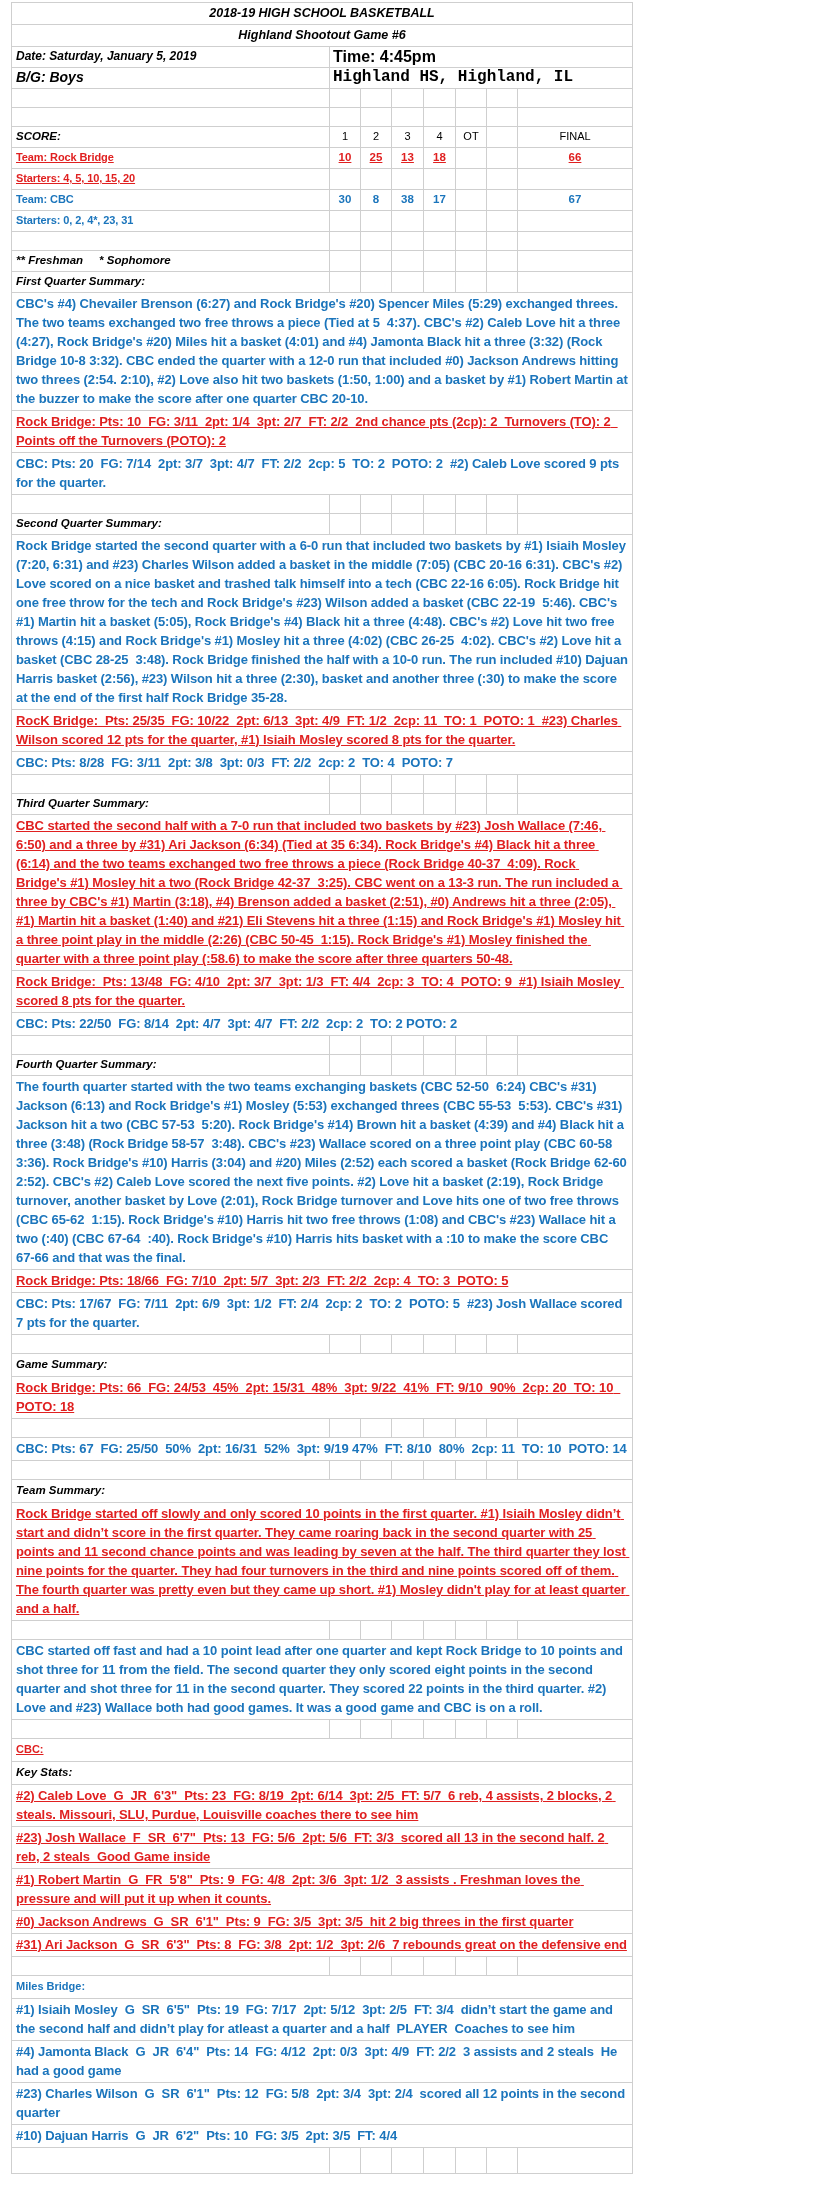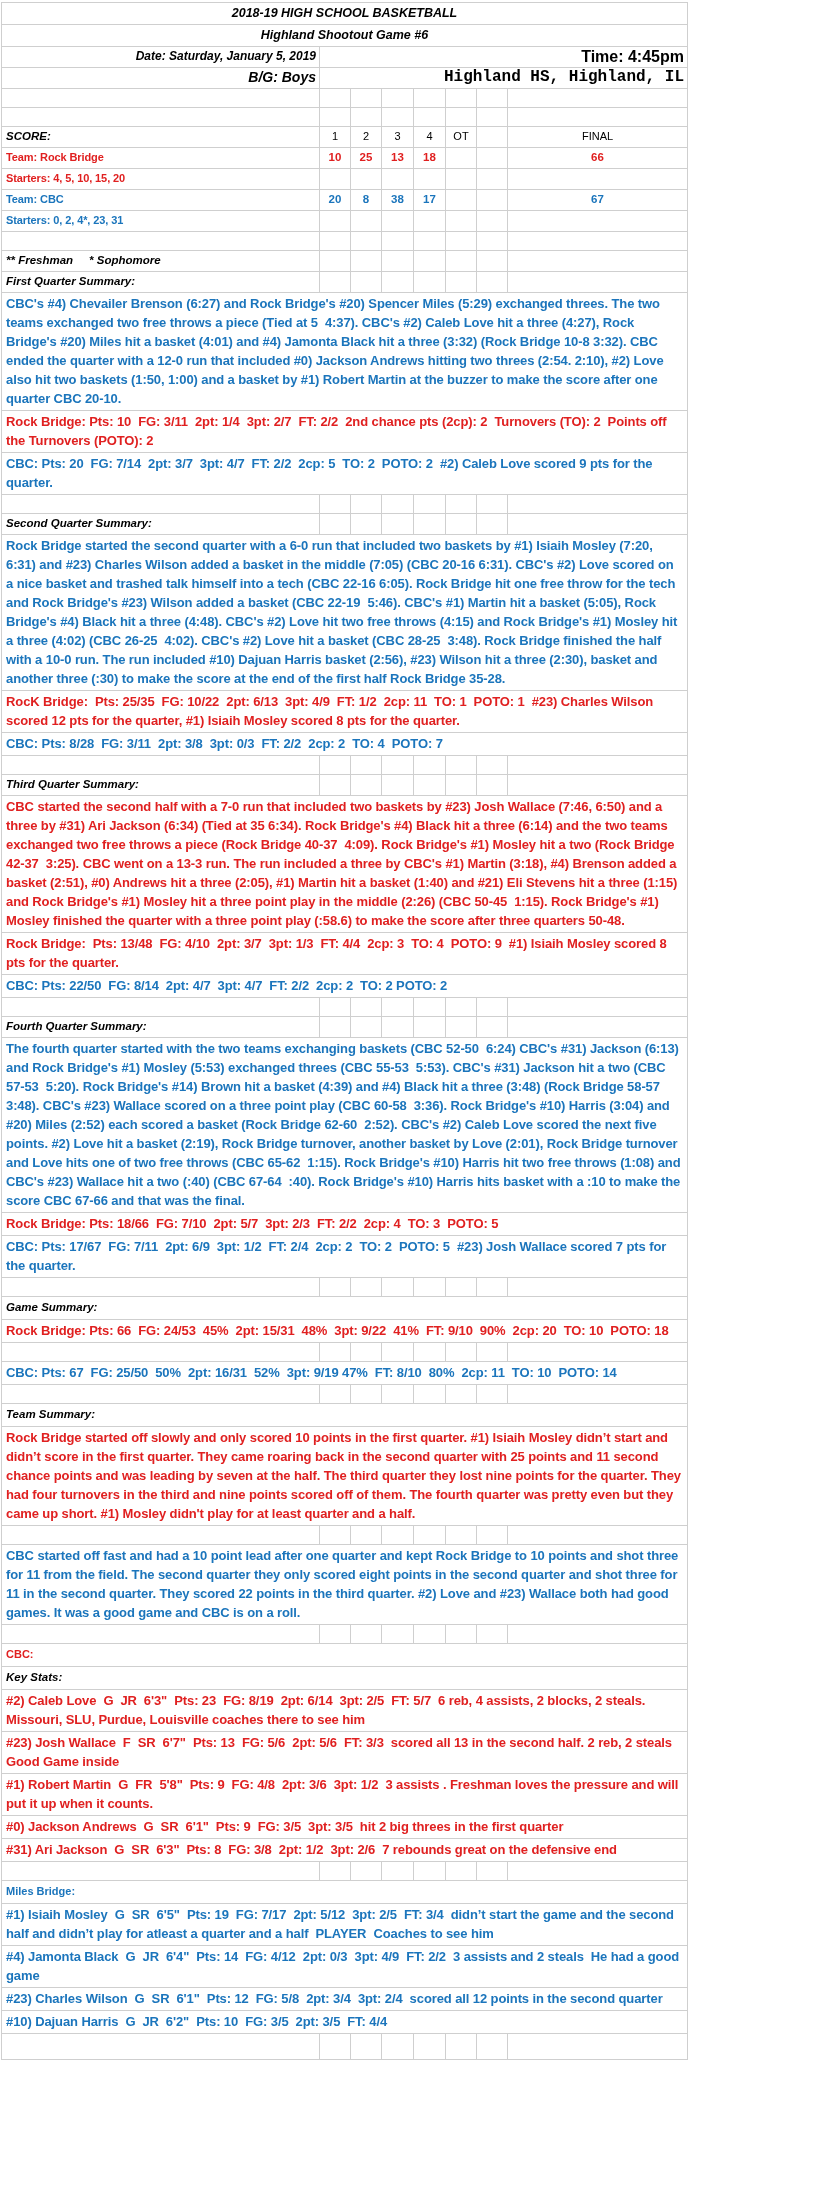--- a/index.html
+++ b/index.html
@@ -1,39 +1,39 @@
 <!DOCTYPE html>
 <html><head>
 <meta charset="utf-8">
 <style>
   html,body{margin:0;padding:0;background:#ffffff;}
   body{width:819px;font-family:"Liberation Sans",sans-serif;}
-  .sheet{position:relative;width:687px;margin:2px 0 0 1px;border-top:1px solid #cfcfcf;background:#fff;}
+  .sheet{position:relative;width:622px;margin:2px 0 0 11px;border-top:1px solid #cfcfcf;background:#fff;}
   .row{display:flex;align-items:stretch;box-sizing:border-box;min-height:19px;
        border-bottom:1px solid #cfcfcf;border-left:1px solid #cfcfcf;border-right:1px solid #cfcfcf;}
-  .row.hdr{min-height:20px;text-align:right;}
+  .row.hdr{min-height:20px;}
   .merged{flex:1;padding:1px 4px 2px 4px;line-height:19px;white-space:pre-wrap;box-sizing:border-box;}
   .colA{flex:0 0 317px;width:317px;padding:1px 3px 2px 4px;line-height:17px;box-sizing:border-box;overflow:hidden;white-space:pre;}
   .colB{flex:1;border-left:1px solid #cfcfcf;padding:1px 3px 2px 3px;line-height:17px;box-sizing:border-box;white-space:pre;}
   .cells{display:flex;flex:1;align-self:stretch;}
   .cell{box-sizing:border-box;border-left:1px solid #cfcfcf;text-align:center;line-height:18px;overflow:hidden;}
   .cell:nth-child(1){width:31px;}
   .cell:nth-child(2){width:31px;}
   .cell:nth-child(3){width:32px;}
   .cell:nth-child(4){width:32px;}
   .cell:nth-child(5){width:31px;}
   .cell:nth-child(6){width:31px;}
   .cell:nth-child(7){flex:1;}
   .b{font-weight:bold;}
   .center{text-align:center;}
   .title{font-size:12.5px;font-weight:bold;font-style:italic;line-height:18px;}
   .head{font-weight:bold;font-style:italic;font-size:11.5px;color:#000;}
   .para{font-weight:bold;font-size:13px;letter-spacing:-0.1px;}
   .label{font-weight:bold;font-size:11px;}
-  .red{color:#E02020;}
+  .red{color:#E02020;text-decoration:underline;}
   .blue{color:#1B75BC;}
   .periodhead{font-weight:normal;font-size:11px;color:#000;}
   .scorenum{font-weight:bold;font-size:11.5px;}
   .teamname{font-weight:bold;font-size:11px;letter-spacing:-0.1px;}
 </style>
 </head>
 <body>
 
 <div class="sheet">
 
@@ -114,21 +114,21 @@
         <div class="cell"></div>
         <div class="cell"></div>
         <div class="cell"></div>
         <div class="cell"></div>
     </div>
   </div>
 
   <div class="row">
     <div class="colA teamname blue">Team: CBC</div>
     <div class="cells">
-      <div class="cell scorenum blue">20</div>
+      <div class="cell scorenum blue">30</div>
       <div class="cell scorenum blue">8</div>
       <div class="cell scorenum blue">38</div>
       <div class="cell scorenum blue">17</div>
       <div class="cell scorenum blue"></div>
       <div class="cell scorenum blue"></div>
       <div class="cell scorenum blue">67</div>
     </div>
   </div>
 
   <div class="row">

